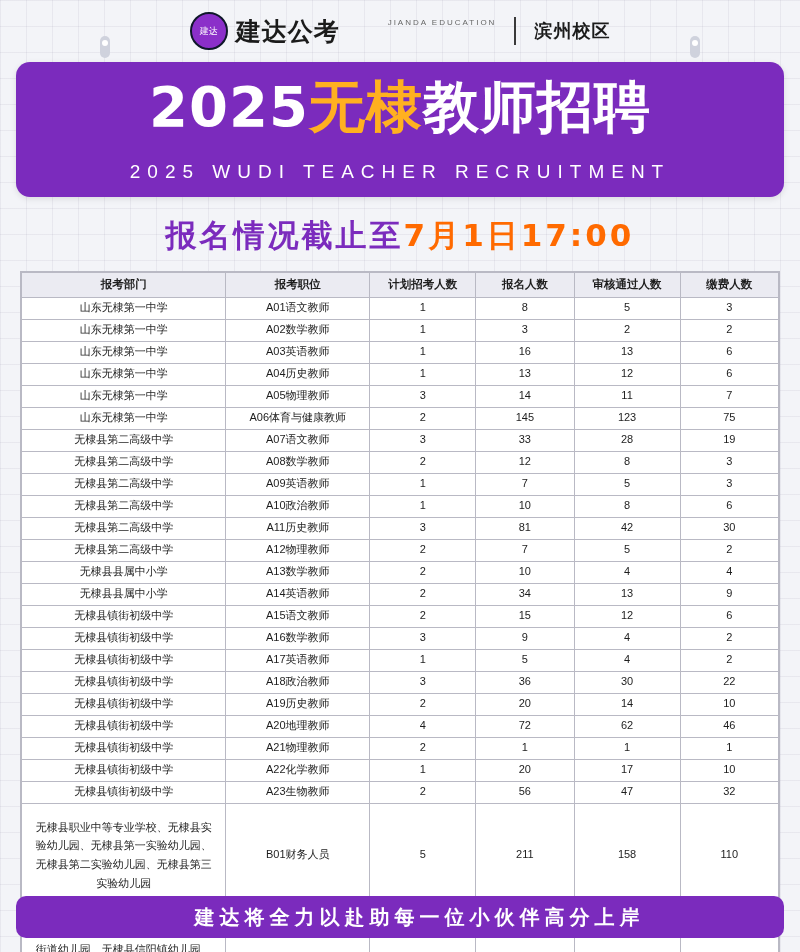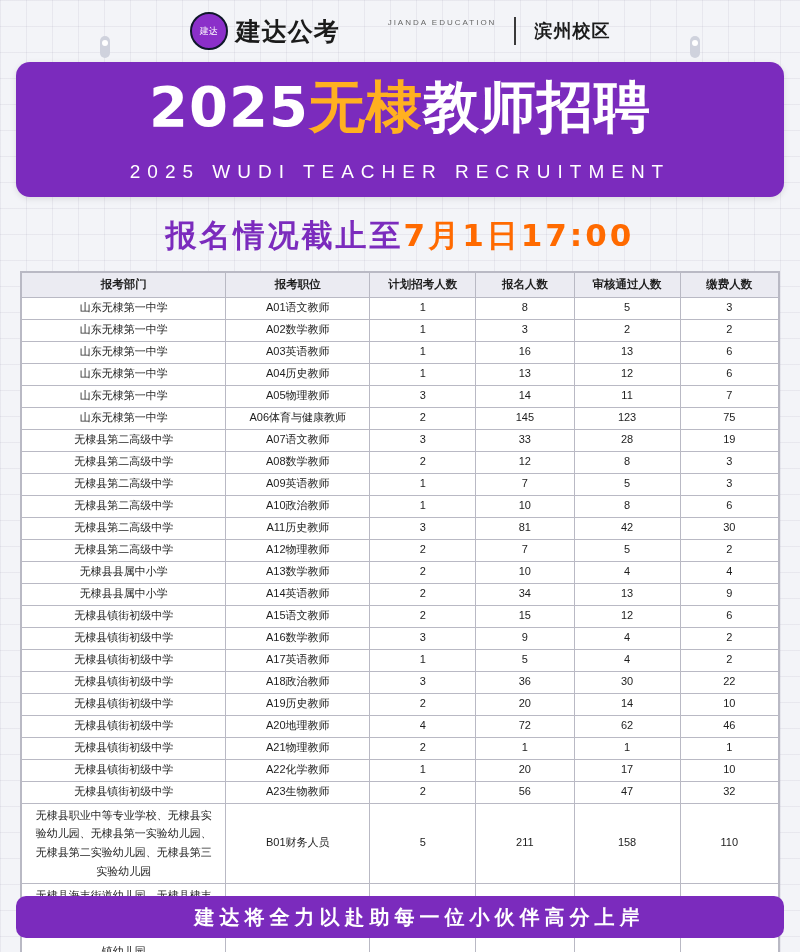--- a/index.html
+++ b/index.html
@@ -183,21 +183,21 @@
   }
   tbody td {
     height: 17px;
   }
   td.dept {
     text-align: center;
     margin-top: 40px;
   }
   tr.tall td {
     height: 64px;
-    padding: 2px 10px;
+    padding: 14px 10px;
   }
   tr.tall td.dept {
     text-align: center;
     line-height: 1.7;
   }
   col.c-dept  { width: 27%; }
   col.c-post  { width: 19%; }
   col.c-plan  { width: 14%; }
   col.c-apply { width: 13%; }
   col.c-pass  { width: 14%; }

